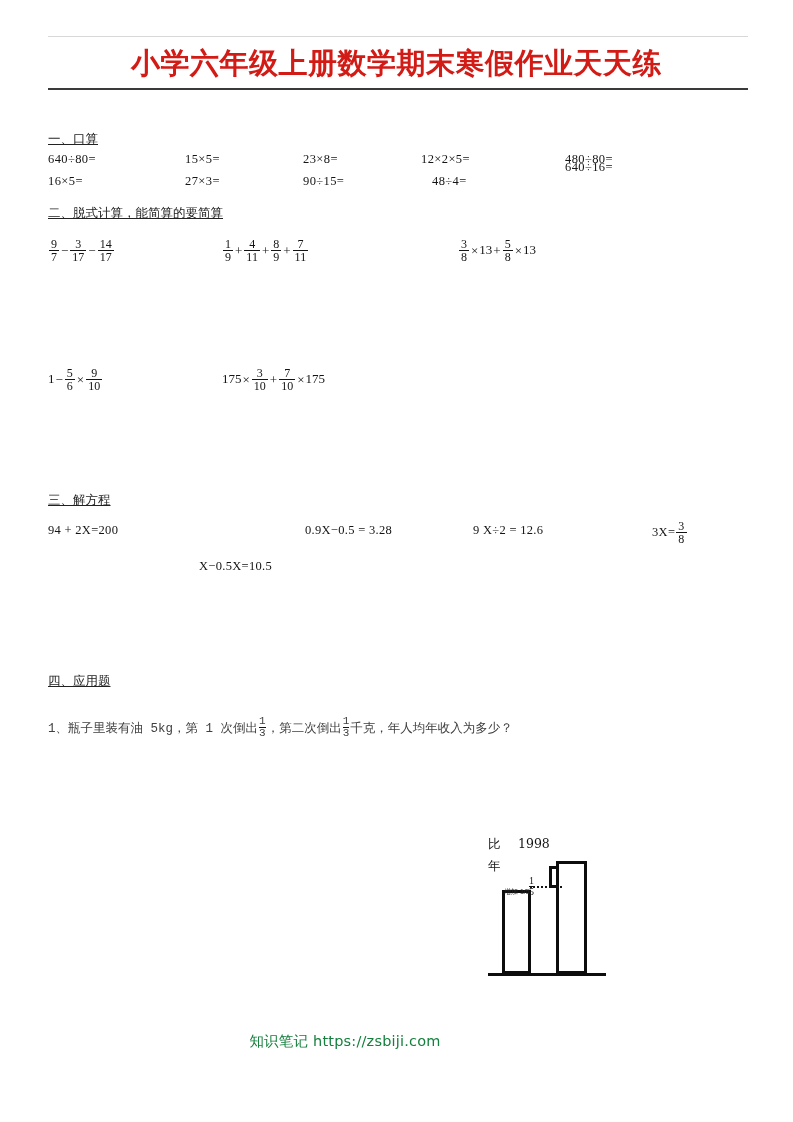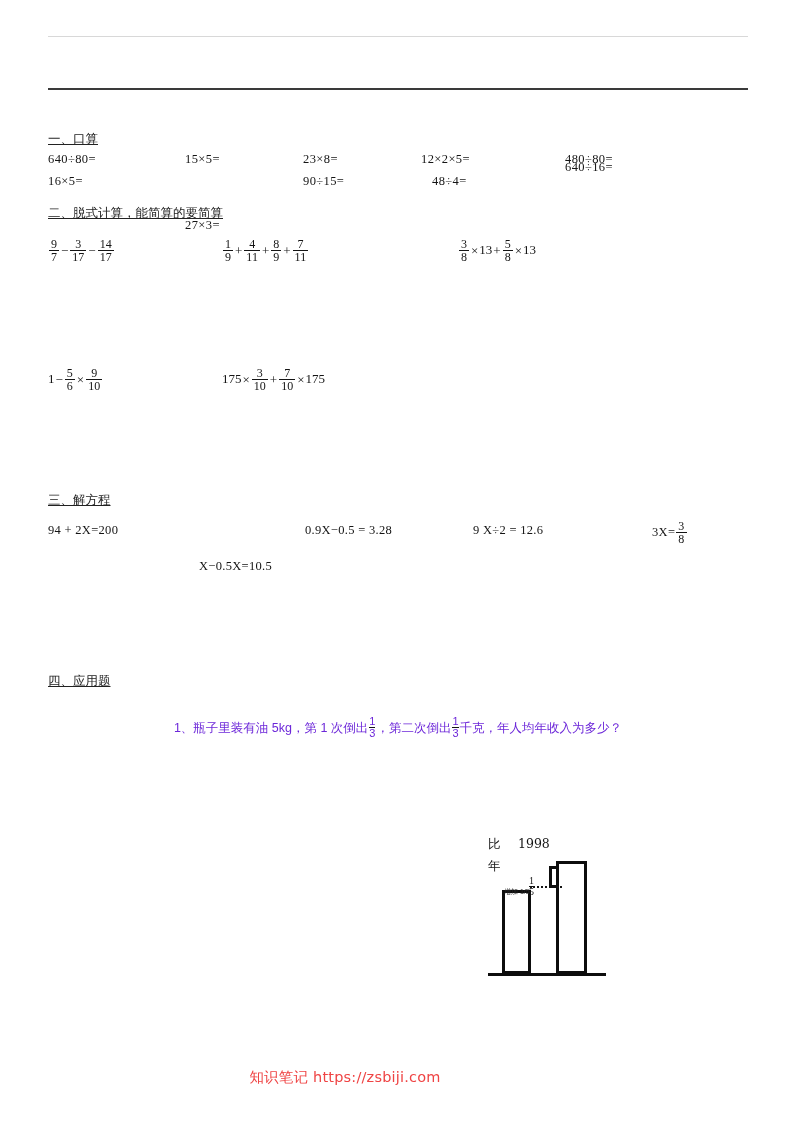--- a/index.html
+++ b/index.html
@@ -127,24 +127,23 @@
     font-family: "Liberation Serif", "DejaVu Serif", serif;
     white-space: nowrap;
     color: #141414;
     letter-spacing: 0.3px;
   }
 
   
   .wp {
     position: absolute;
     font-size: 12.5px;
-    font-family: Liberation Sans, sans-serif;
-    color: #6d28d9;
+    font-family: Liberation Mono, monospace;
+    color: #404040;
     line-height: 1.9;
-    text-align: center;
   }
   .wp .inlinefrac {
     display: inline-flex;
     flex-direction: column;
     align-items: center;
     vertical-align: middle;
     font-size: 11px;
     line-height: 1.02;
     margin: 0 1px;
     position: relative;
@@ -231,51 +230,52 @@
     font-size: 7px;
     color: #2a2a2a;
     font-family: Liberation Sans, sans-serif;
     white-space: nowrap;
   }
 
   
   .watermark {
     position: absolute;
     left: 0;
-    top: 1068px;
+    top: 1032px;
     width: 690px;
     text-align: center;
     font-family: "DejaVu Sans", "Liberation Sans", sans-serif;
     font-size: 14.5px;
-    color: #ef4444;
+    color: #15803d;
     letter-spacing: 0.2px;
     white-space: nowrap;
   }
 </style>
 </head>
 <body>
 
 <div class="page">
 
   <div class="top-rule"></div>
 
+  <div class="title">小学六年级上册数学期末寒假作业天天练</div>
 
   <div class="title-rule"></div>
 
 
   <div class="sec-head" style="left:48px; top:131px;">一、口算</div>
 
   <div class="oral-cell" style="left:48px;  top:152px;">640÷80=</div>
   <div class="oral-cell" style="left:185px; top:152px;">15×5=</div>
   <div class="oral-cell" style="left:303px; top:152px;">23×8=</div>
   <div class="oral-cell" style="left:421px; top:152px;">12×2×5=</div>
   <div class="oral-cell" style="left:565px; top:152px;">480÷80=</div>
 
   <div class="oral-cell" style="left:48px;  top:174px;">16×5=</div>
-  <div class="oral-cell" style="left:185px; top:174px;margin-top:44px;">27×3=</div>
+  <div class="oral-cell" style="left:185px; top:174px;">27×3=</div>
   <div class="oral-cell" style="left:303px; top:174px;">90÷15=</div>
   <div class="oral-cell" style="left:432px; top:174px;">48÷4=</div>
   <div class="oral-cell" style="left:565px; top:160px;">640÷16=</div>
 
   <div class="sec-head" style="left:48px; top:205px;">二、脱式计算，能简算的要简算</div>
 
   <div class="expr" style="left:48px; top:238px;">
     <span class="frac">
         <span class="num">9</span>
         <span class="den">7</span>

